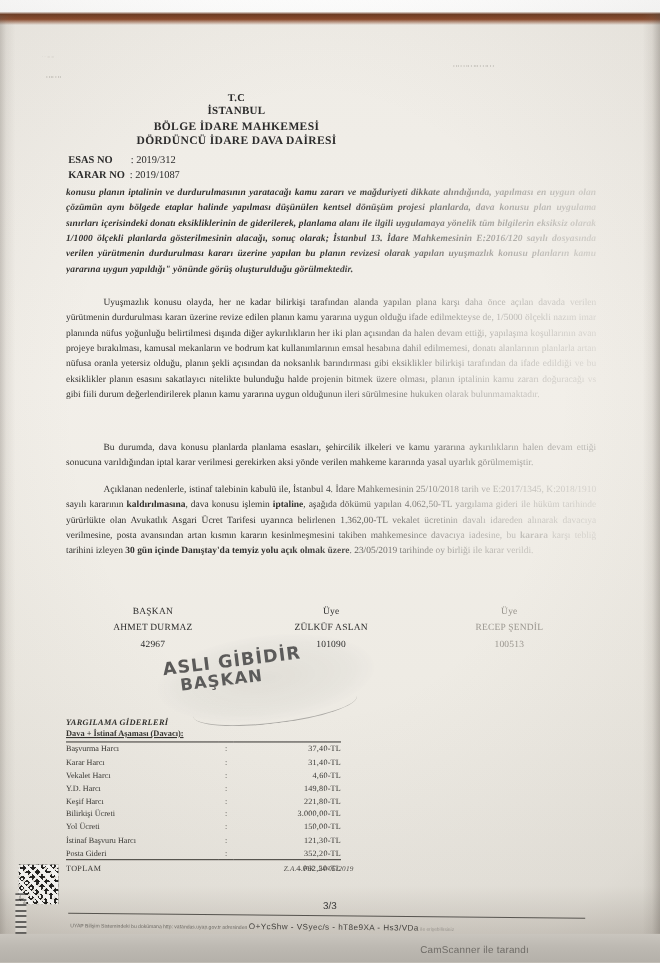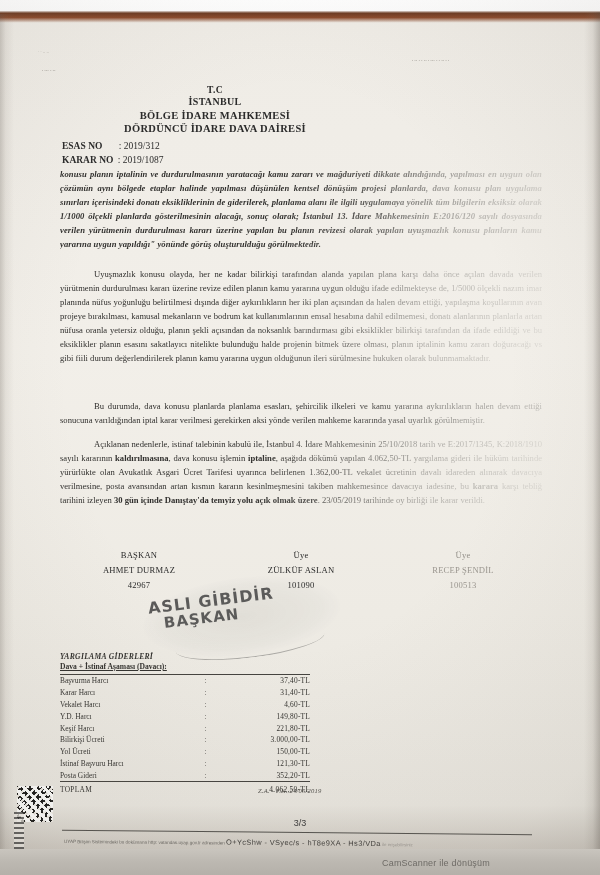--- a/index.html
+++ b/index.html
@@ -310,13 +310,13 @@
     <span class="code">O+YcShw - VSyec/s - hT8e9XA - Hs3/VDa</span>
     <span class="tail">ile erişebilirsiniz</span>
   </div>
 
 </div>
 
 <div id="edge-left"></div>
 <div id="edge-right"></div>
 <div id="vignette"></div>
 <div id="bottomband"></div>
-<div id="cam">CamScanner ile dönüşüm</div>
+<div id="cam">CamScanner ile tarandı</div>
 
 </body></html>

